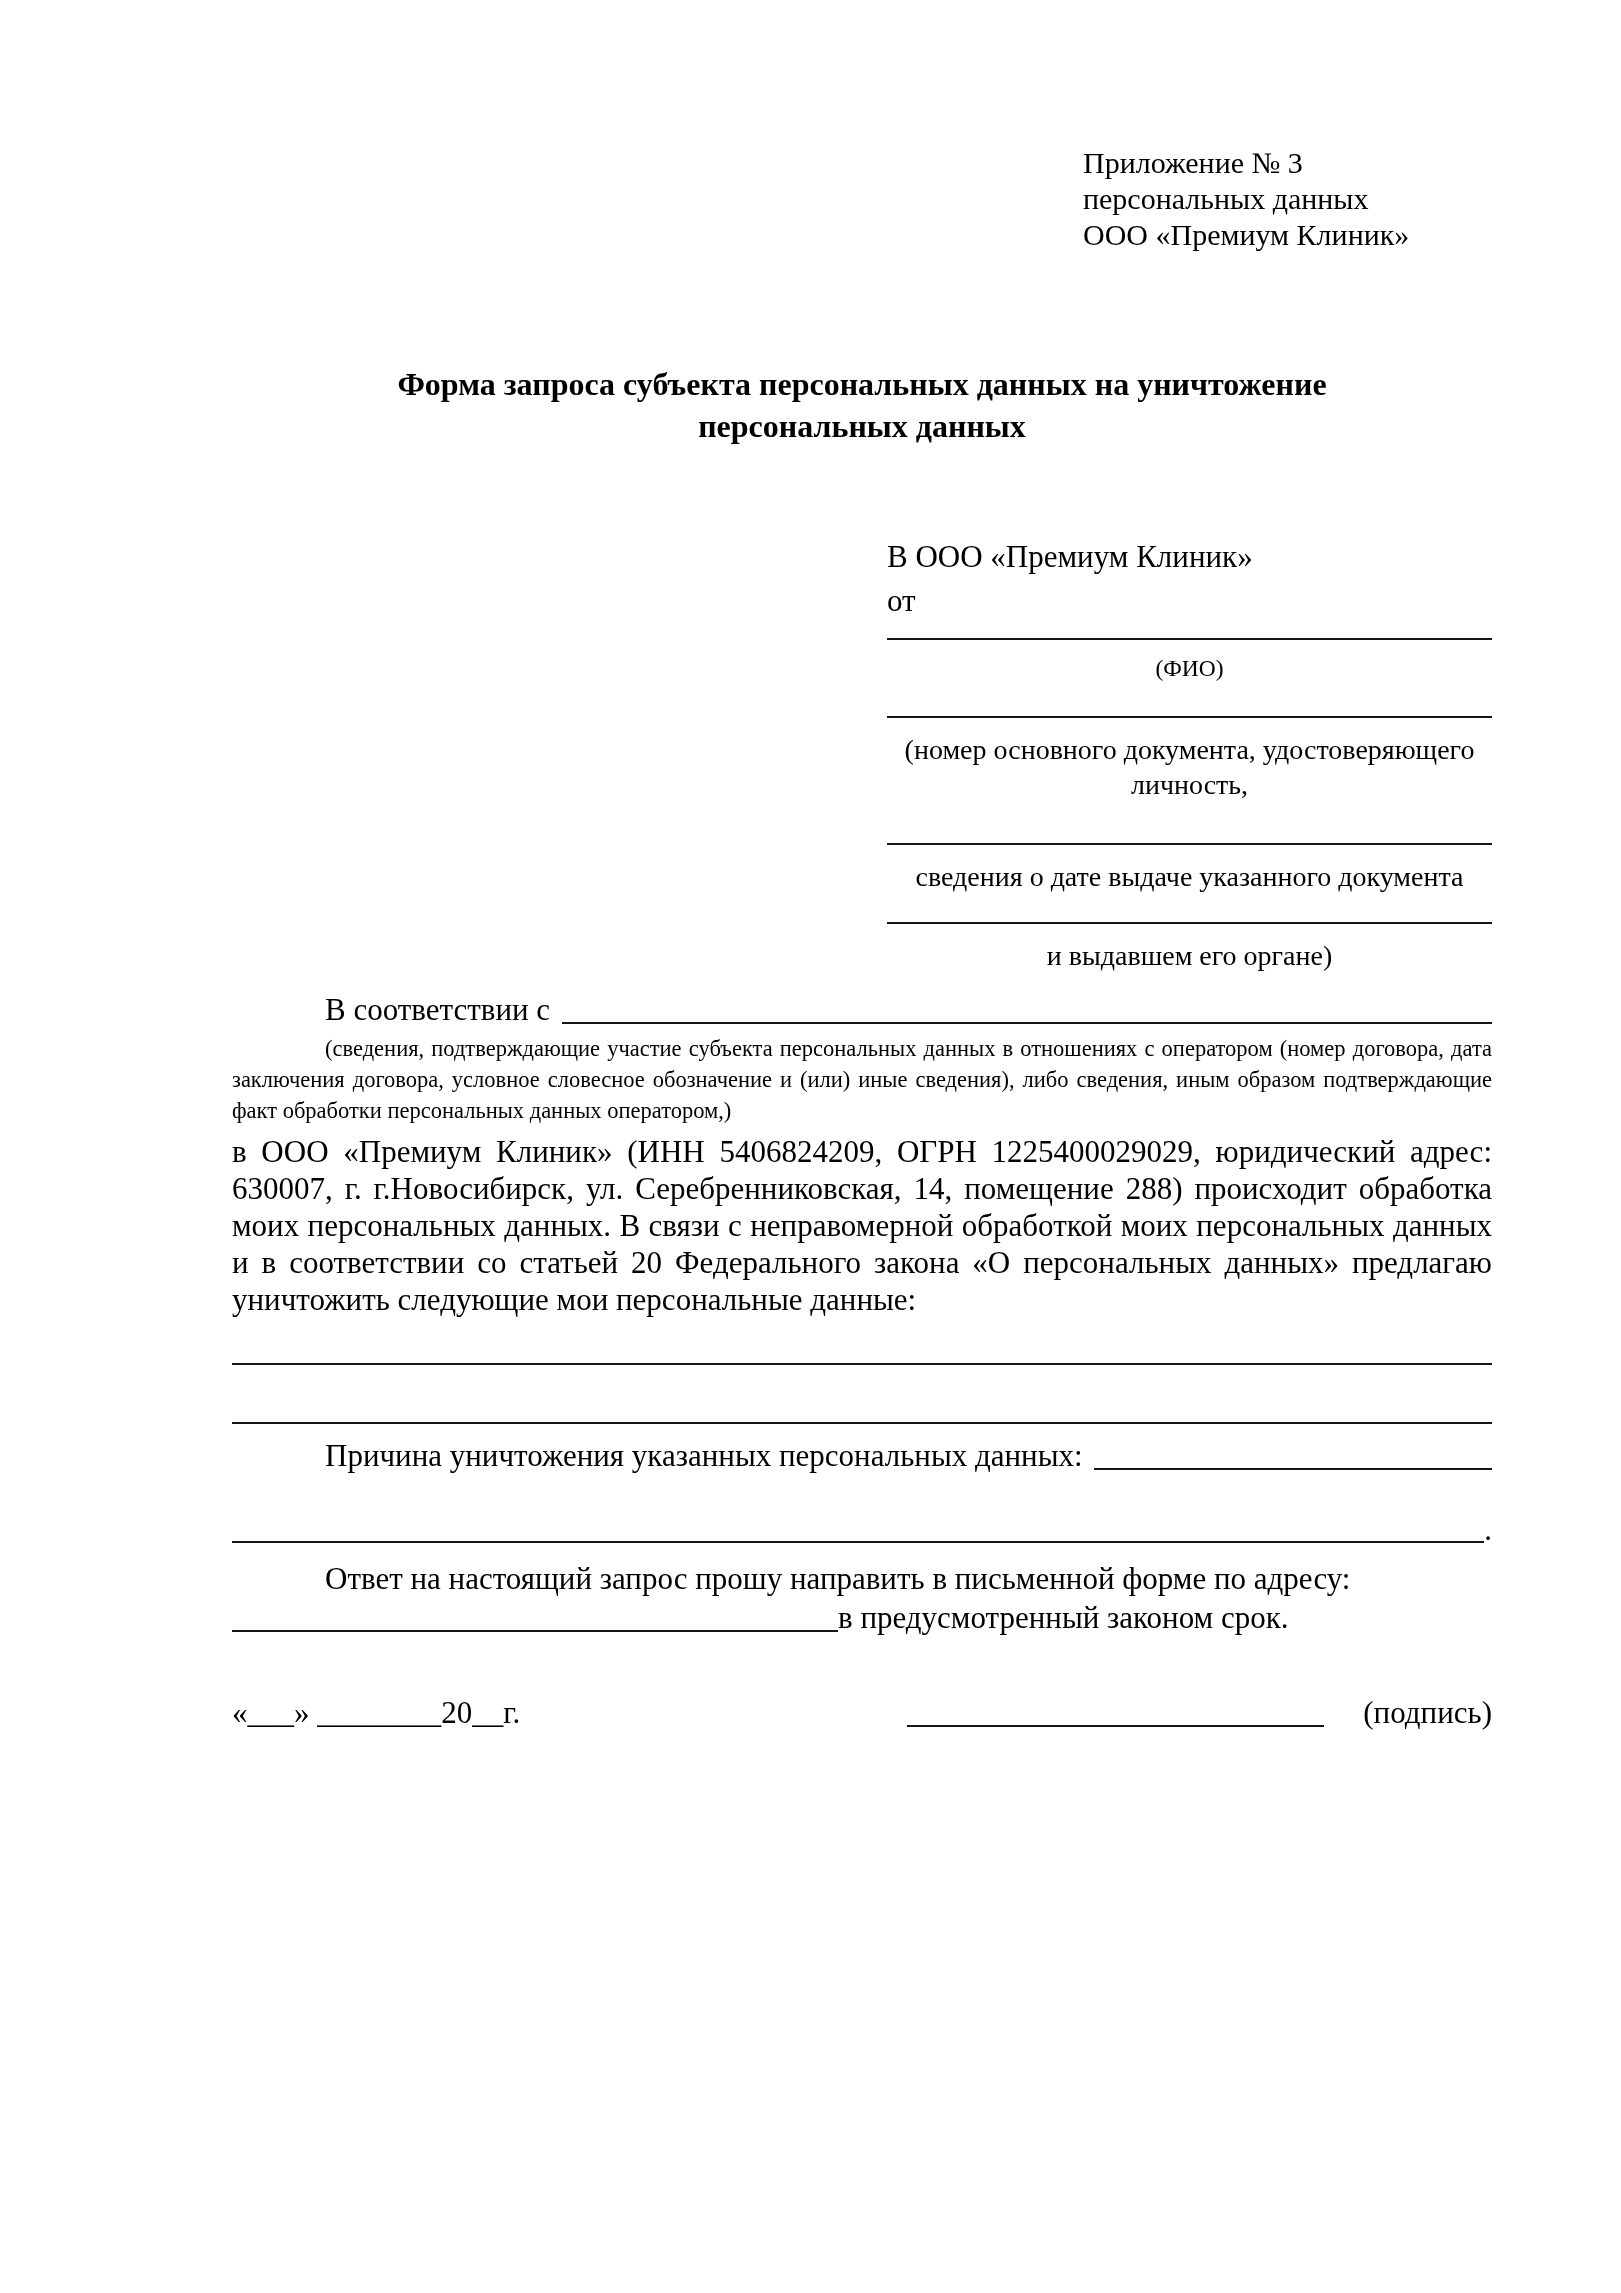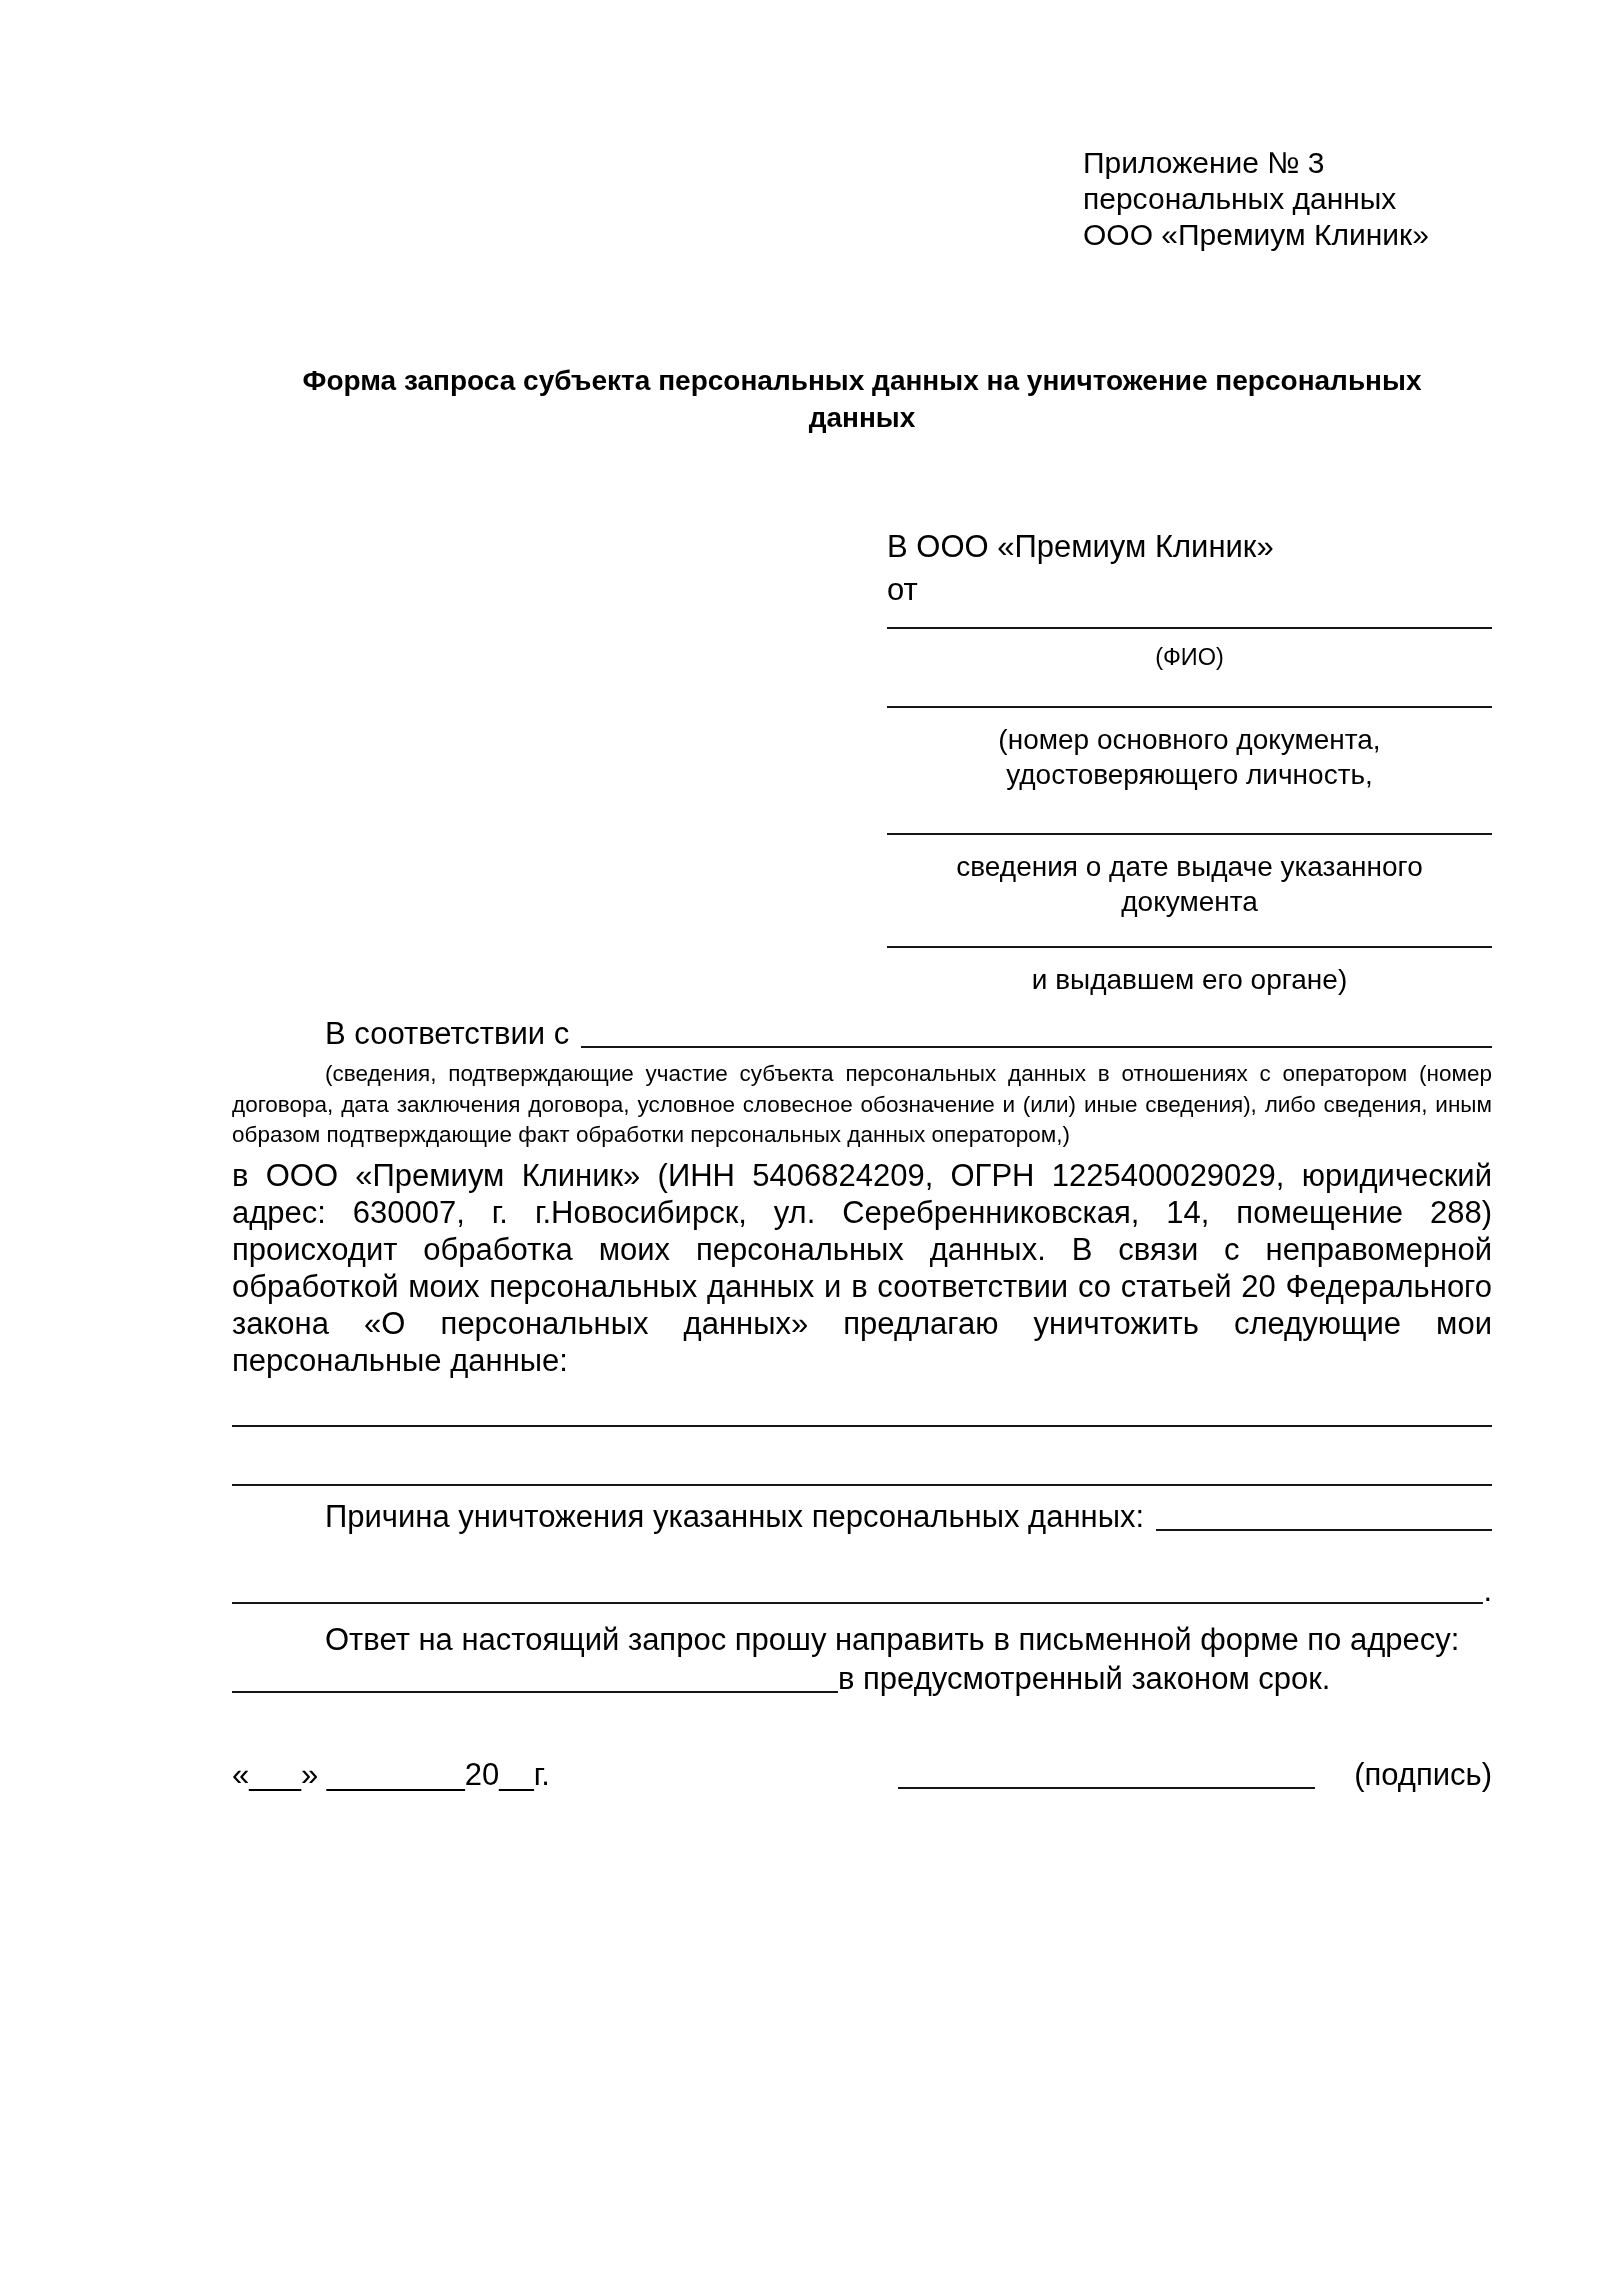--- a/index.html
+++ b/index.html
@@ -6,42 +6,42 @@
     margin: 0;
     padding: 0;
     background: #ffffff;
   }
   .page {
     position: relative;
     width: 1621px;
     height: 2072px;
     background: #ffffff;
     color: #000000;
-    font-family: Liberation Sans, sans-serif;
+    font-family: Liberation Serif, serif;
     font-size: 31px;
     box-sizing: border-box;
     padding: 145px 129px 0 232px;
     overflow: hidden;
   }
   
   .letterhead {
     margin-left: 851px;
     font-size: 30px;
     line-height: 1.2;
   }
   
   .doc-title {
     margin-top: 110px;
     text-align: center;
   }
   .doc-title-inner {
     display: inline-block;
     max-width: 1137px;
     font-weight: 700;
-    font-size: 28px;
+    font-size: 32px;
     line-height: 1.32;
   }
   
   .addressee {
     margin-left: 655px;
     width: 605px;
     margin-top: 88px;
     font-size: 31px;
     line-height: 1.4;
   }

